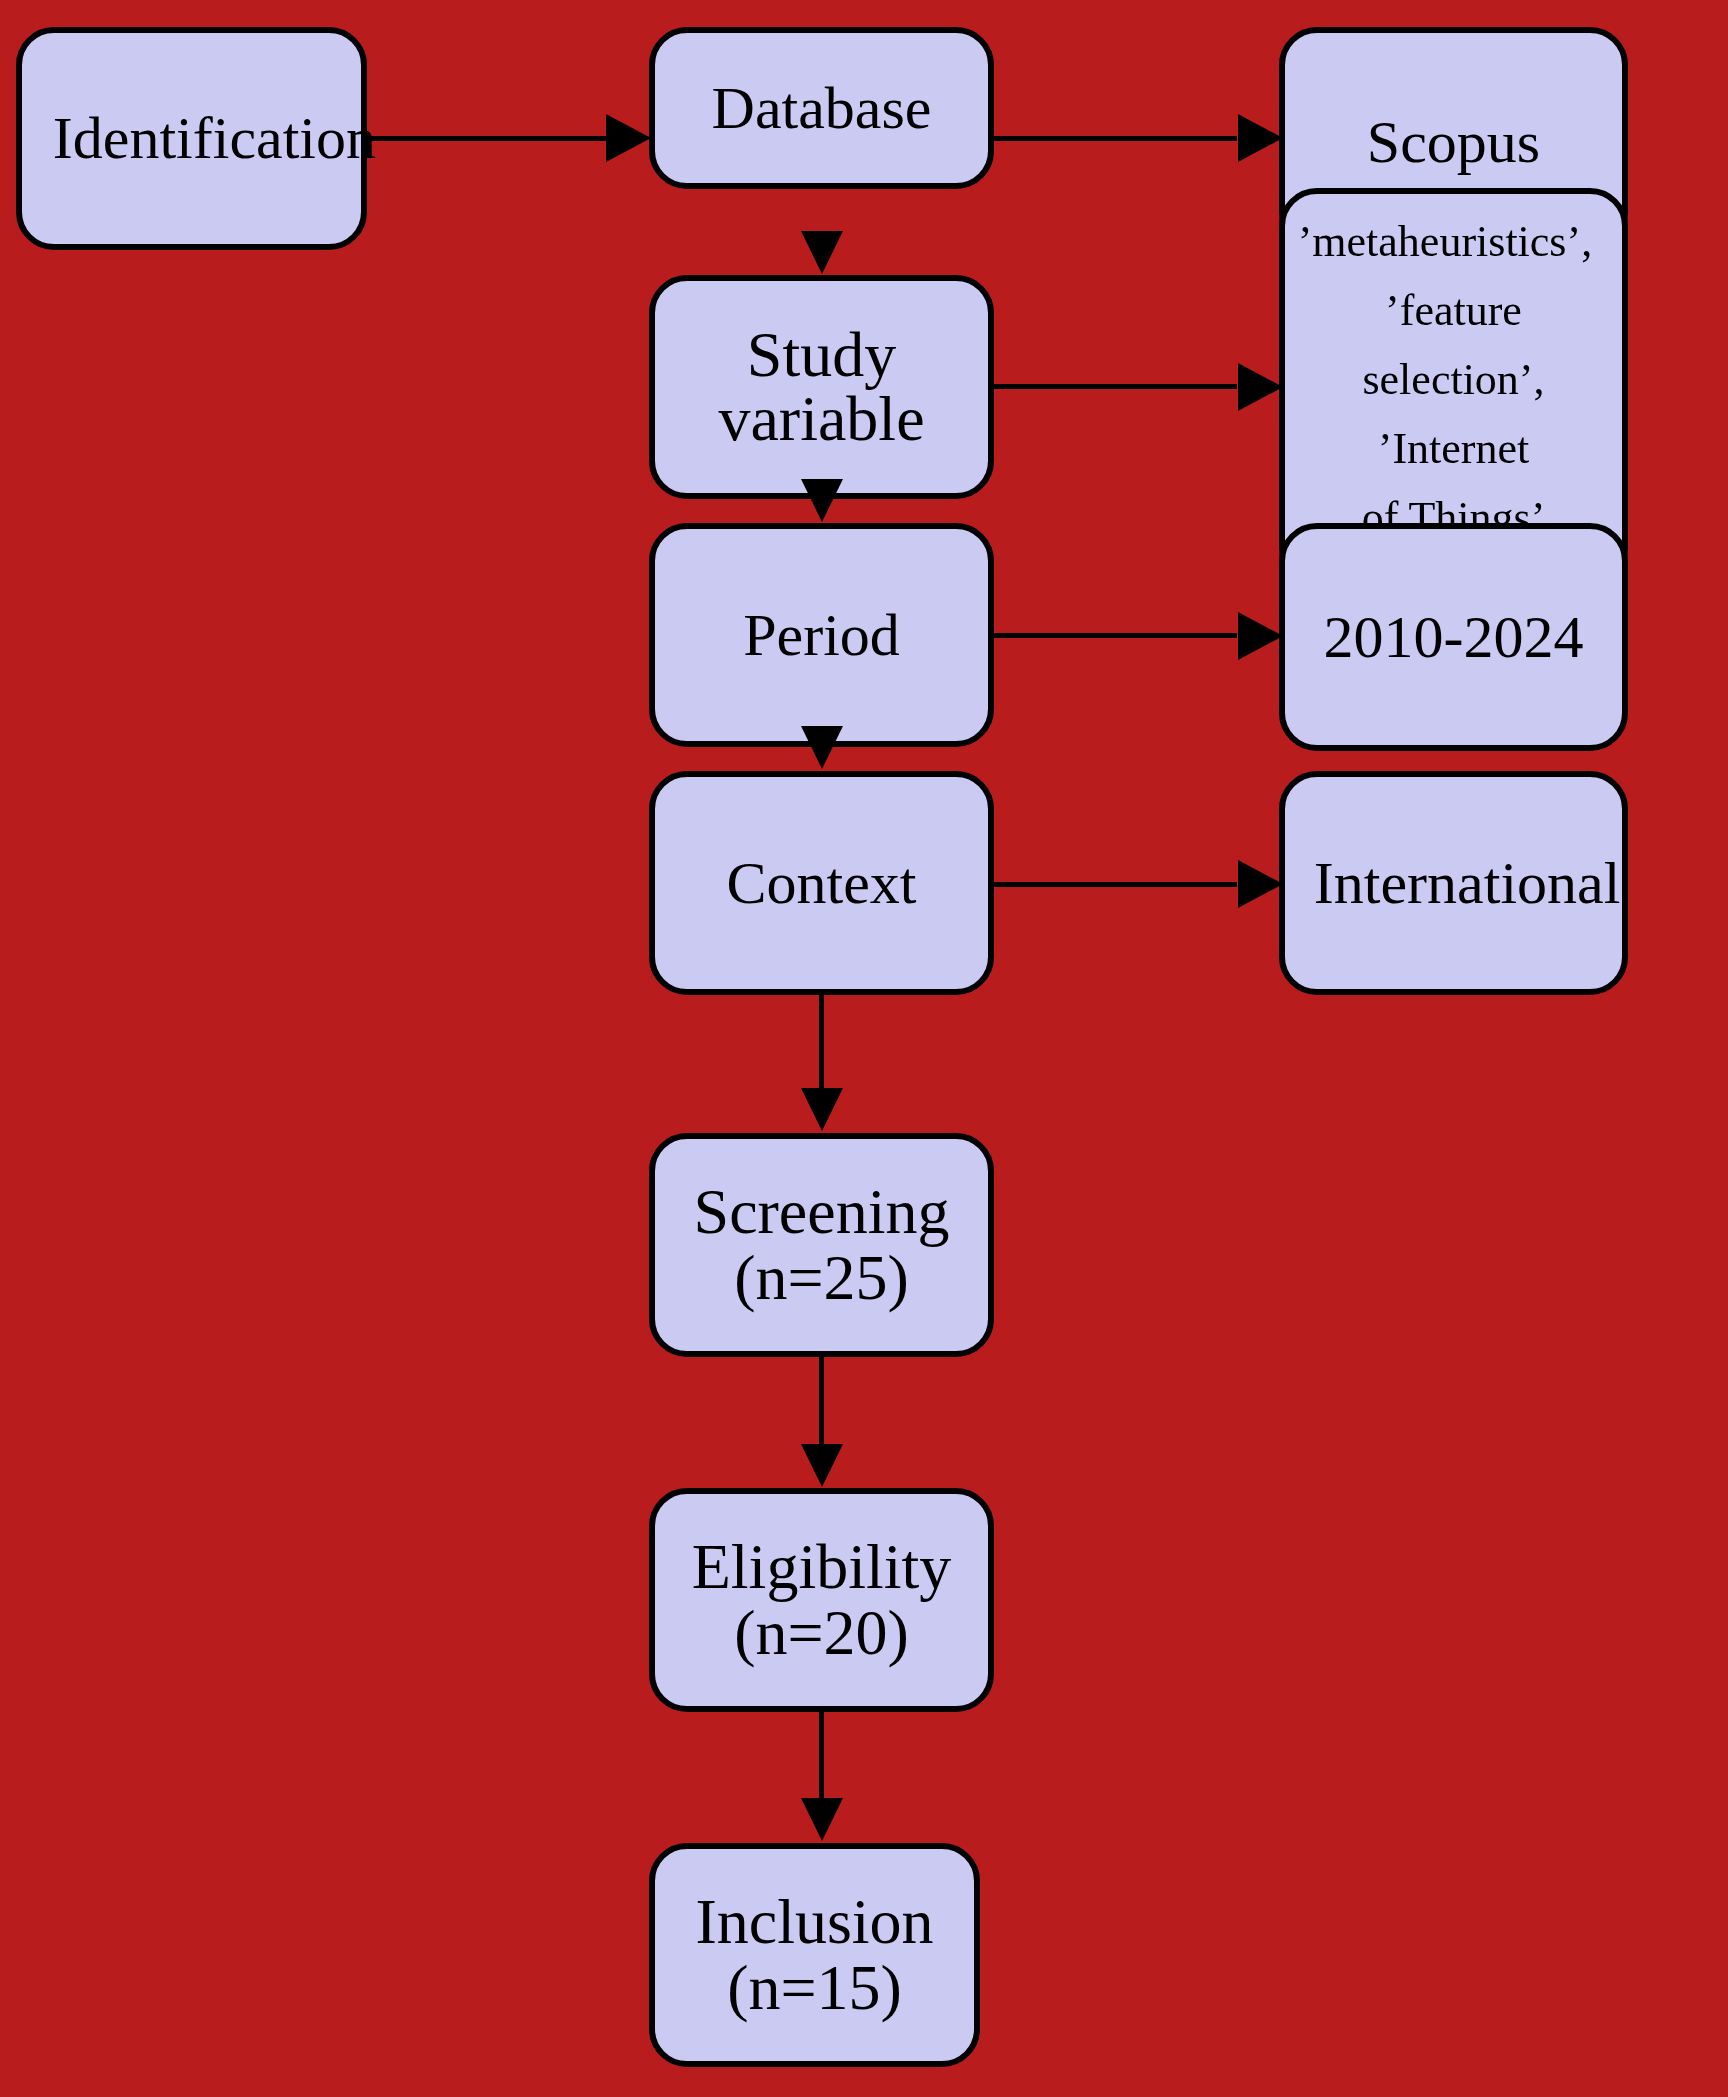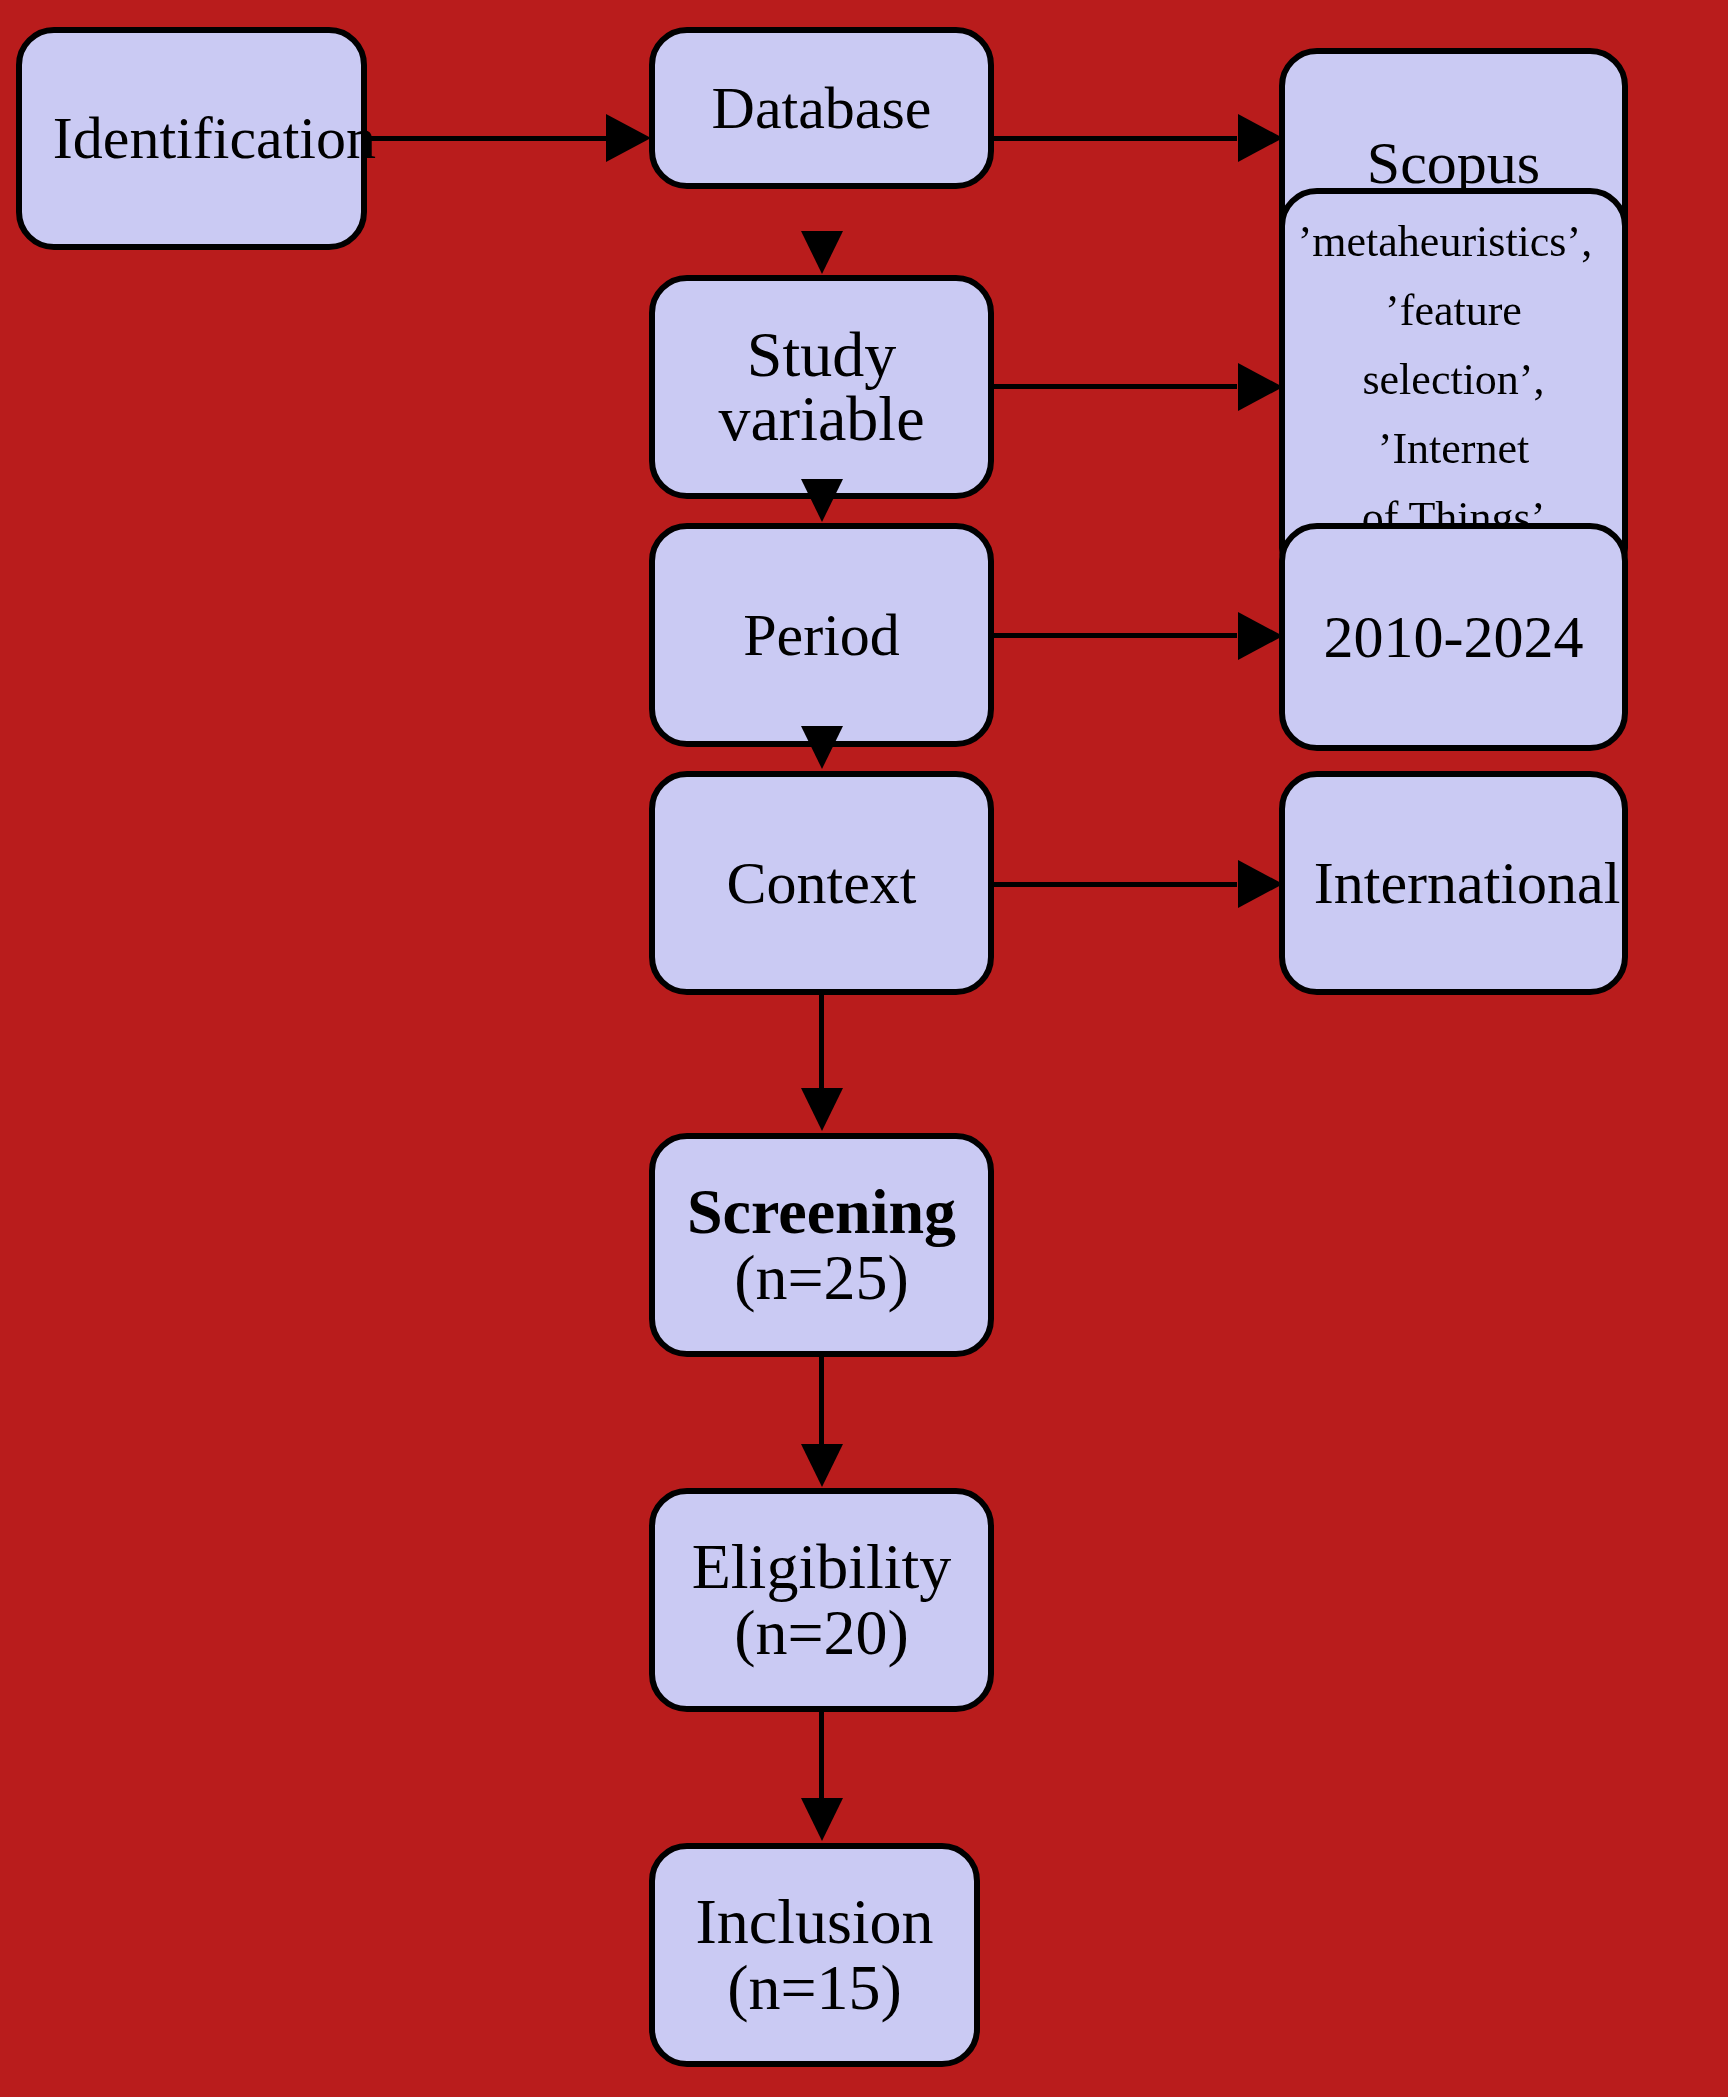--- a/index.html
+++ b/index.html
@@ -82,21 +82,21 @@
 <div class="canvas">
 
   <div class="box n-identification" style="left:16.3px; top:27px; width:351px; height:223px;">
     <div class="label">Identification</div>
   </div>
 
   <div class="box n-database" style="left:649px; top:27px; width:345px; height:162px;">
     <div class="label">Database</div>
   </div>
 
-  <div class="box n-scopus" style="left:1279px; top:27px; width:349px; height:224px; justify-content:flex-start;margin-top:21px;">
+  <div class="box n-scopus" style="left:1279px; top:27px; width:349px; height:224px; justify-content:flex-start;">
     <div class="label" style="margin-top:77px;">Scopus</div>
   </div>
 
   <div class="box n-keywords" style="left:1279px; top:188px; width:349px; height:398px;">
     <div class="kw-lines">
       <div class="kw-line first">’metaheuristics’,</div>
       <div class="kw-line">’feature</div>
       <div class="kw-line">selection’,</div>
       <div class="kw-line">’Internet</div>
       <div class="kw-line">of Things’</div>
@@ -118,21 +118,21 @@
 
   <div class="box n-context" style="left:649px; top:771px; width:345px; height:224px;">
     <div class="label">Context</div>
   </div>
 
   <div class="box n-international" style="left:1279px; top:771px; width:349px; height:224px;">
     <div class="label">International</div>
   </div>
 
   <div class="box n-screening" style="left:649px; top:1133px; width:345px; height:224px;">
-    <div class="line2" style="line-height:66px;font-weight:bold;">Screening</div>
+    <div class="line2" style="line-height:66px;">Screening</div>
     <div class="line2" style="line-height:66px;">(n=25)</div>
   </div>
 
   <div class="box n-eligibility" style="left:649px; top:1488px; width:345px; height:224px;">
     <div class="line2" style="line-height:66px;">Eligibility</div>
     <div class="line2" style="line-height:66px;">(n=20)</div>
   </div>
 
   <div class="box n-inclusion" style="left:649px; top:1843px; width:331px; height:224px;">
     <div class="line2" style="line-height:66px;">Inclusion</div>

